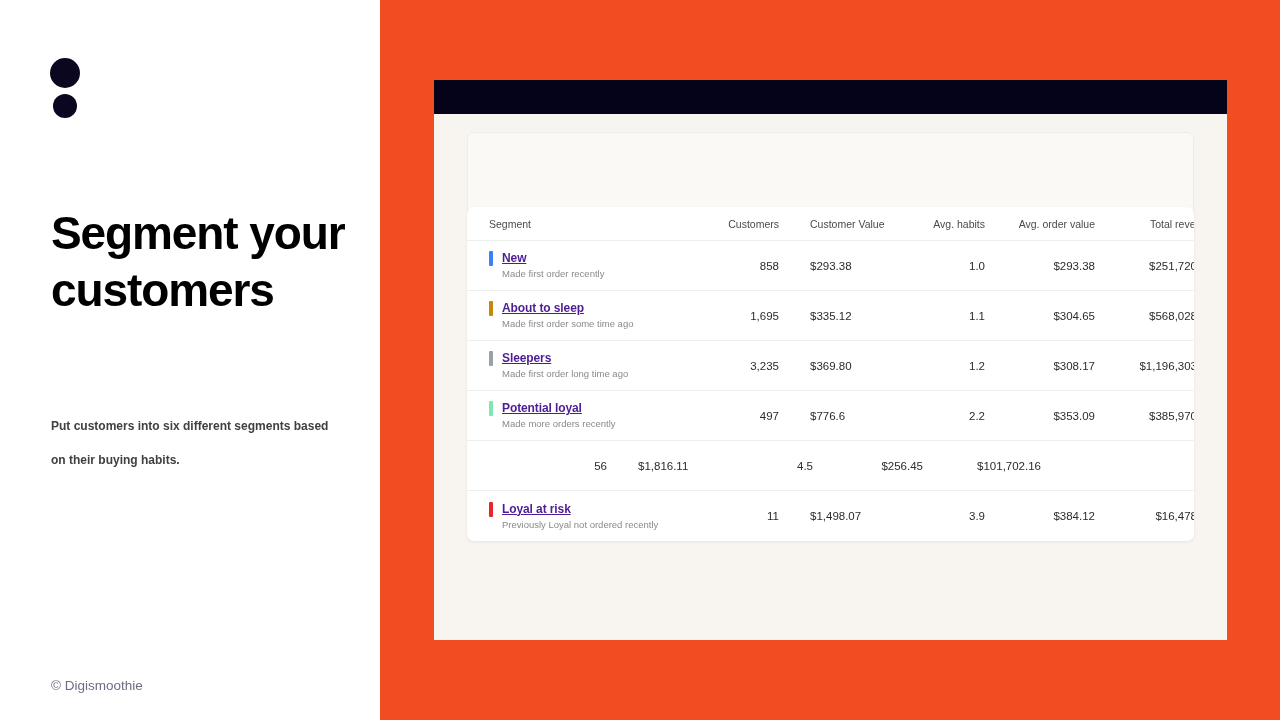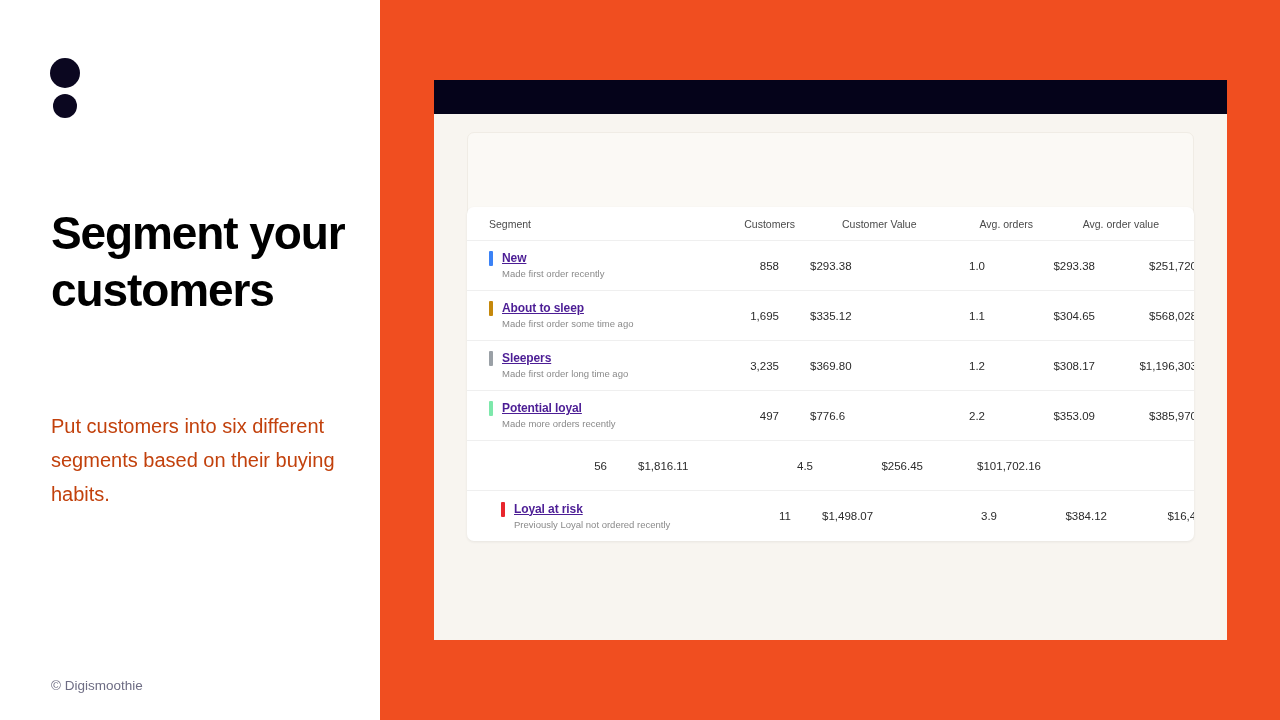--- a/index.html
+++ b/index.html
@@ -59,24 +59,24 @@
     font-weight: 700;
     letter-spacing: -1.1px;
     color: #000000;
   }
 
   .subhead {
     position: absolute;
     left: 51px;
     top: 409px;
     width: 290px;
-    font-size: 20px;
+    font-size: 12px;
     line-height: 34px;
-    font-weight: 400;
-    color: #c2410c;
+    font-weight: 700;
+    color: #404040;
   }
 
   .footer-note {
     position: absolute;
     left: 51px;
     top: 666px;
     font-size: 13.5px;
     color: #6E6D84;
     margin-top: 12px;
   }
@@ -133,26 +133,25 @@
     overflow: hidden;
   }
 
   .trow {
     position: relative;
     display: flex;
     align-items: center;
     width: 100%;
     border-bottom: 1px solid #EFEFEF;
   }
-  .trow:last-child { border-bottom: none; margin-left: 12px; }
+  .trow:last-child { border-bottom: none; }
 
   .thead {
     height: 34px;
     padding-left: 22px;
-    gap: 16px;
   }
   .thead .cell {
     font-size: 10.5px;
     color: #4A4A4A;
     font-weight: 400;
   }
 
   .tbody-row { height: 50px; padding-left: 22px; }
 
   .cell { flex: 0 0 auto; }
@@ -222,21 +221,21 @@
     <div class="browser-topbar"></div>
 
     <div class="placeholder-card"></div>
 
     <div class="table-card">
 
       <div class="trow thead">
         <div class="cell c-segment">Segment</div>
         <div class="cell c-customers">Customers</div>
         <div class="cell c-value">Customer Value</div>
-        <div class="cell c-orders">Avg. orders</div>
+        <div class="cell c-orders">Avg. habits</div>
         <div class="cell c-aov">Avg. order value</div>
         <div class="cell c-revenue">Total revenue</div>
         <div class="cell c-actions"></div>
       </div>
 
       <div id="table-body">
           <div class="trow tbody-row">
             <div class="cell c-segment">
               <div class="seg-wrap">
                 <div class="seg-bar" style="background: rgb(59, 130, 246);"></div>

